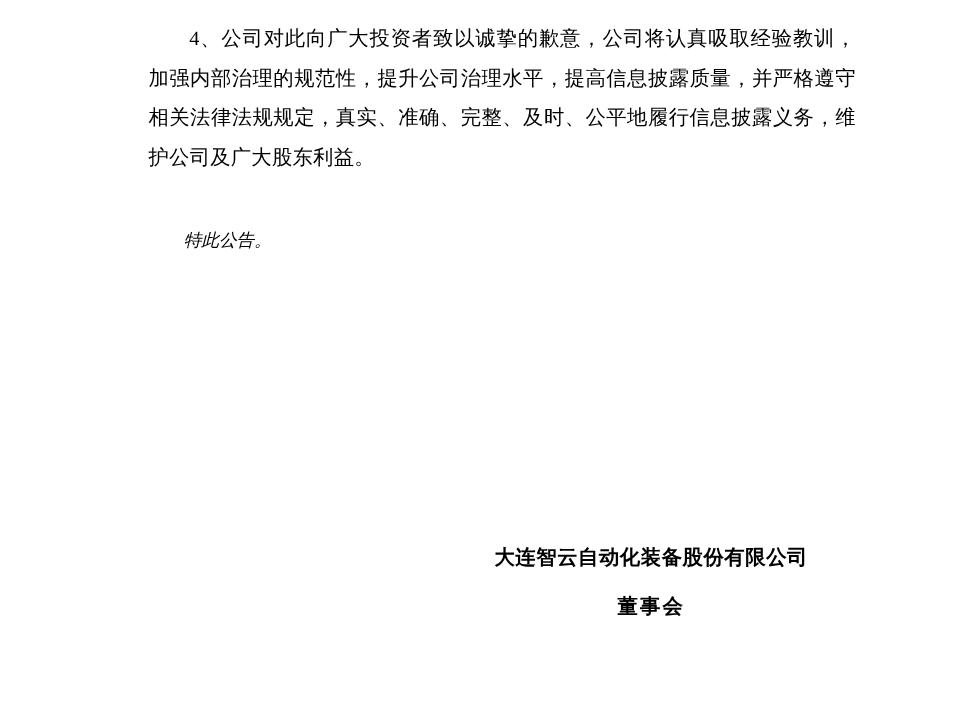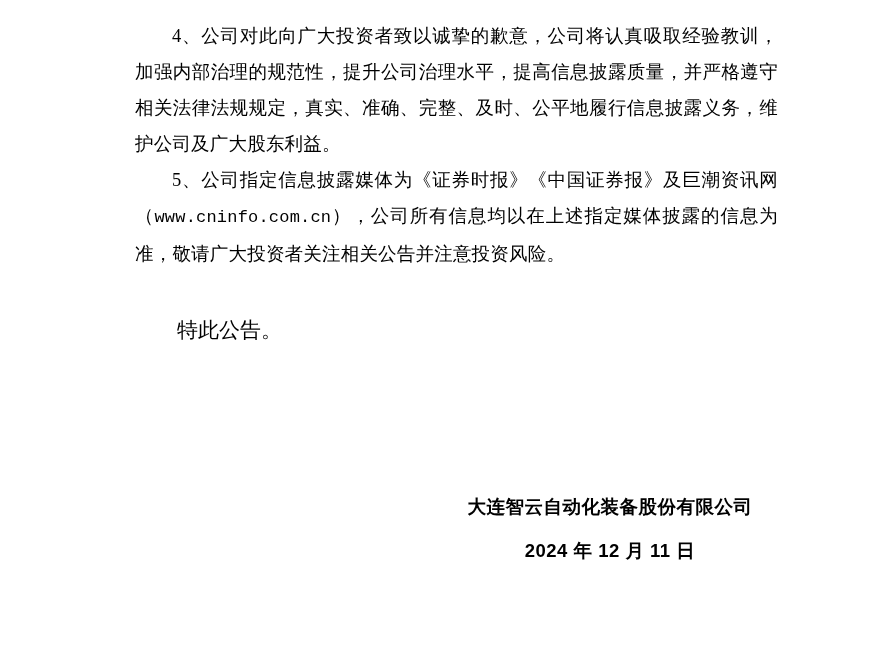--- a/index.html
+++ b/index.html
@@ -45,28 +45,29 @@
     font-size: 17px;
     letter-spacing: 0.2px;
   }
   .gap-lg {
     height: 40px;
   }
   .gap-xl {
     height: 18px;
   }
   .notice {
-    font-size: 21px;
+    font-size: 16px;
     line-height: 36px;
     margin: 0;
     text-indent: 2em;
+    font-style: italic;
   }
   .signature-block {
     position: absolute;
-    right: 130px;
+    right: 148px;
     top: 485px;
     text-align: center;
     width: 300px;
   }
   .sig-line {
     font-size: 18.5px;
     line-height: 44px;
     font-weight: bold;
     font-family: "Liberation Sans", "DejaVu Sans", sans-serif;
     white-space: nowrap;
@@ -83,26 +84,25 @@
 </style>
 </head>
 <body>
 
 <div class="page">
 
   <div class="gap-xl"></div>
 
   <p class="para indent">4、公司对此向广大投资者致以诚挚的歉意，公司将认真吸取经验教训，加强内部治理的规范性，提升公司治理水平，提高信息披露质量，并严格遵守相关法律法规规定，真实、准确、完整、及时、公平地履行信息披露义务，维护公司及广大股东利益。</p>
 
-  <p class="para indent"><span>5、公司指定信息披露媒体为《证券时报》《中国证券报》及巨潮资讯网（</span><span class="mono-url">www.cninfo.com.cn</span><span>），公司所有信息均以在上述指定媒体披露的信息为准，敬请广大投资者关注相关公告并注意投资风险。</span></p>
 
 
 
   <div class="gap-lg"></div>
 
   <p class="notice">特此公告。</p>
 
   <div class="signature-block">
     <div class="sig-line company">大连智云自动化装备股份有限公司</div>
-    <div class="sig-line date">2024 年 12 月 11 日</div>
+    <div class="sig-line board">董事会</div>
   </div>
 
 </div>
 
 </body></html>

